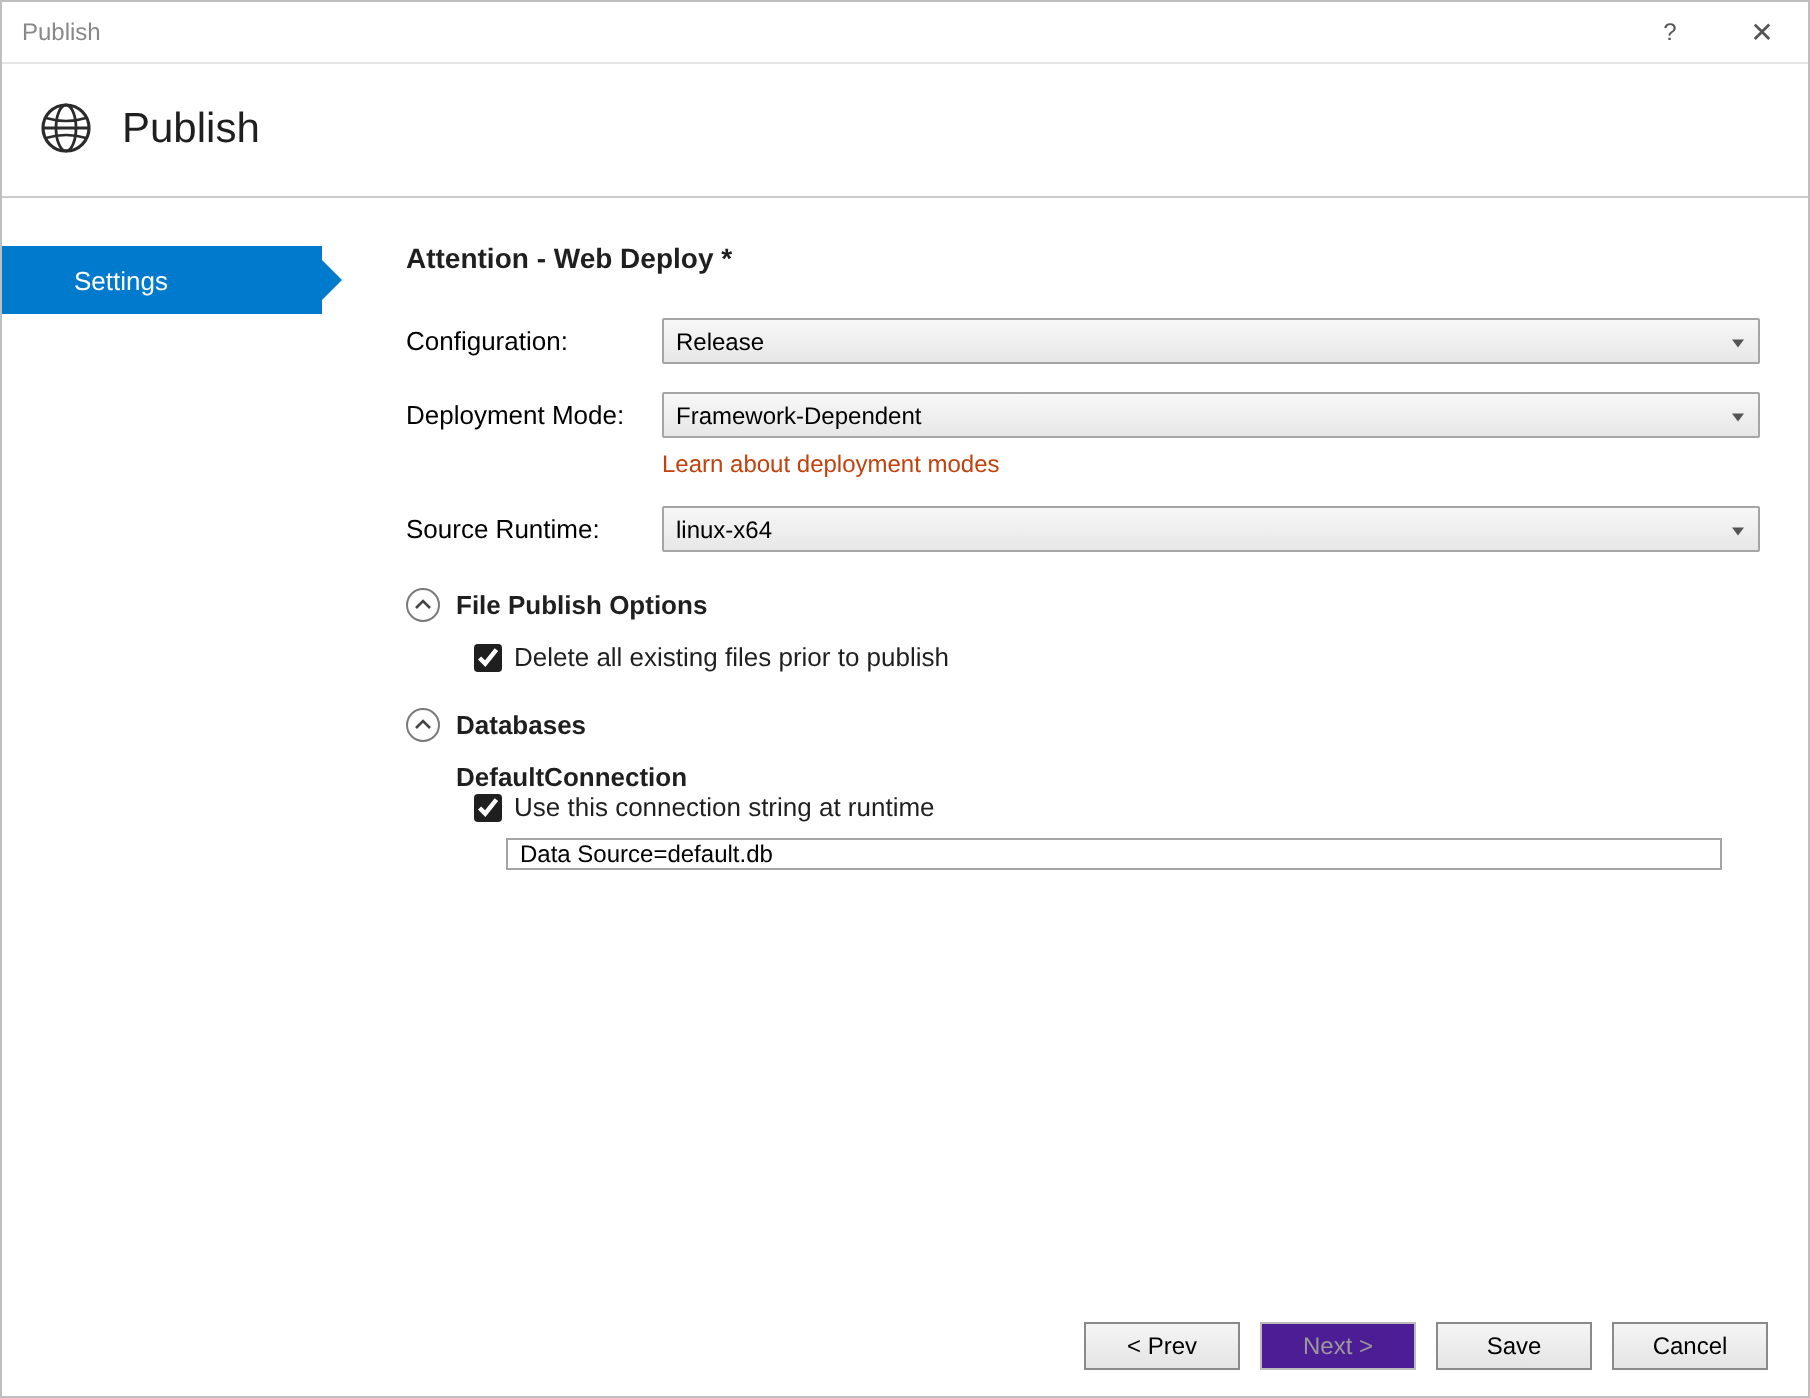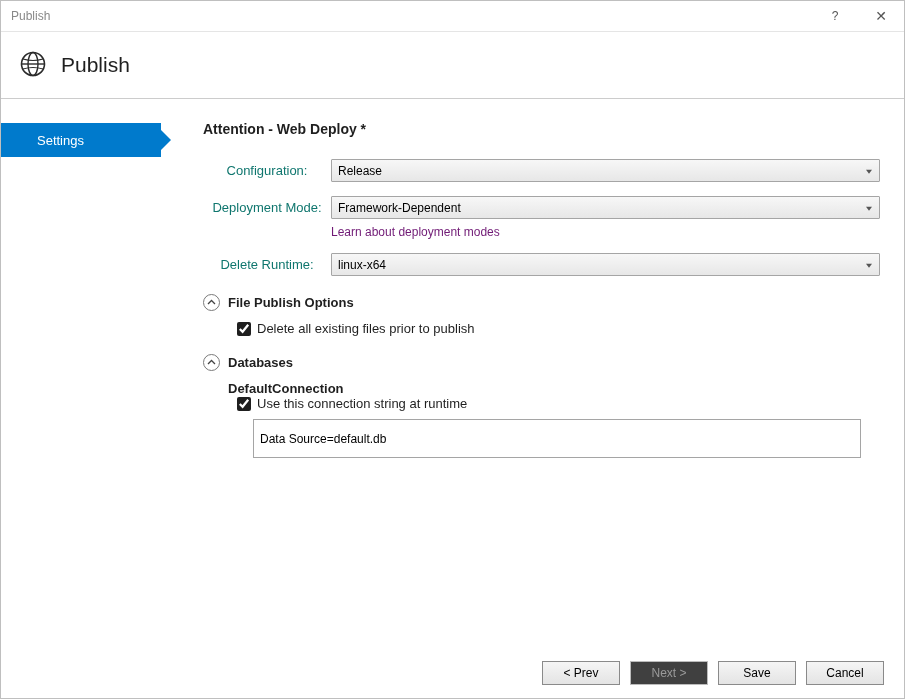--- a/index.html
+++ b/index.html
@@ -96,22 +96,21 @@
   margin-bottom: 22px;
 }
 .form-row {
   display: flex;
   align-items: center;
   margin-bottom: 14px;
 }
 .form-row .label {
   width: 128px;
   font-size: 13px;
-  color: #0f766e;
-  text-align: center;
+  color: #000000;
 }
 .form-row .field { flex: 1; }
 select.combo, .combo-like {
   width: 100%;
   height: 23px;
   font-size: 12px;
   font-family: inherit;
   border: 1px solid #a5a5a5;
   background: linear-gradient(#f7f7f7, #e7e7e7);
   padding: 0 20px 0 6px;
@@ -125,21 +124,21 @@
   content: "";
   position: absolute;
   right: 8px; top: 50%;
   transform: translateY(-30%);
   width: 0; height: 0;
   border-left: 3px solid transparent;
   border-right: 3px solid transparent;
   border-top: 4px solid #555;
   pointer-events: none;
 }
-.link { color: #701a75; font-size: 12px; cursor: pointer; }
+.link { color: #c2410c; font-size: 12px; cursor: pointer; }
 .link-row {
   display: flex;
   margin-top: -8px;
   margin-bottom: 14px;
 }
 .link-row .label-spacer { width: 128px; }
 
 .section-header {
   display: flex;
   align-items: center;
@@ -179,21 +178,21 @@
   margin-left: 25px;
   margin-top: 8px;
 }
 .textbox-row {
   margin-left: 50px;
   margin-bottom: 10px;
 }
 .textbox {
   width: 100%;
   max-width: 608px;
-  height: 39px;
+  height: 16px;
   border: 1px solid #a5a5a5;
   font-size: 12px;
   font-family: inherit;
   padding: 0 6px;
   background: #fff;
 }
 
 .footer {
   height: 50px;
   border-top: 0;
@@ -208,21 +207,21 @@
   height: 24px;
   font-size: 12px;
   font-family: inherit;
   border: 1px solid #8a8a8a;
   background: linear-gradient(#f5f5f5, #e4e4e4);
   cursor: pointer;
 }
 .btn:disabled {
   border-color: #bcbcbc;
   color: #9a9a9a;
-  background: #404040;
+  background: #4c1d95;
   cursor: default;
 }
 </style>
 </head>
 <body>
 
 <div class="titlebar">
   <span>Publish</span>
   <span class="spacer"></span>
   <div class="winbtn">
@@ -277,21 +276,21 @@
           </select>
         </div>
       </div>
     </div>
     <div class="link-row">
       <div class="label-spacer"></div>
       <span class="link">Learn about deployment modes</span>
     </div>
 
     <div class="form-row">
-      <div class="label">Delete Runtime:</div>
+      <div class="label">Source Runtime:</div>
       <div class="field">
         <div class="combo-wrap">
           <select class="combo">
             <option>linux-x64</option>
           </select>
         </div>
       </div>
     </div>
 
     <div class="section-header">

